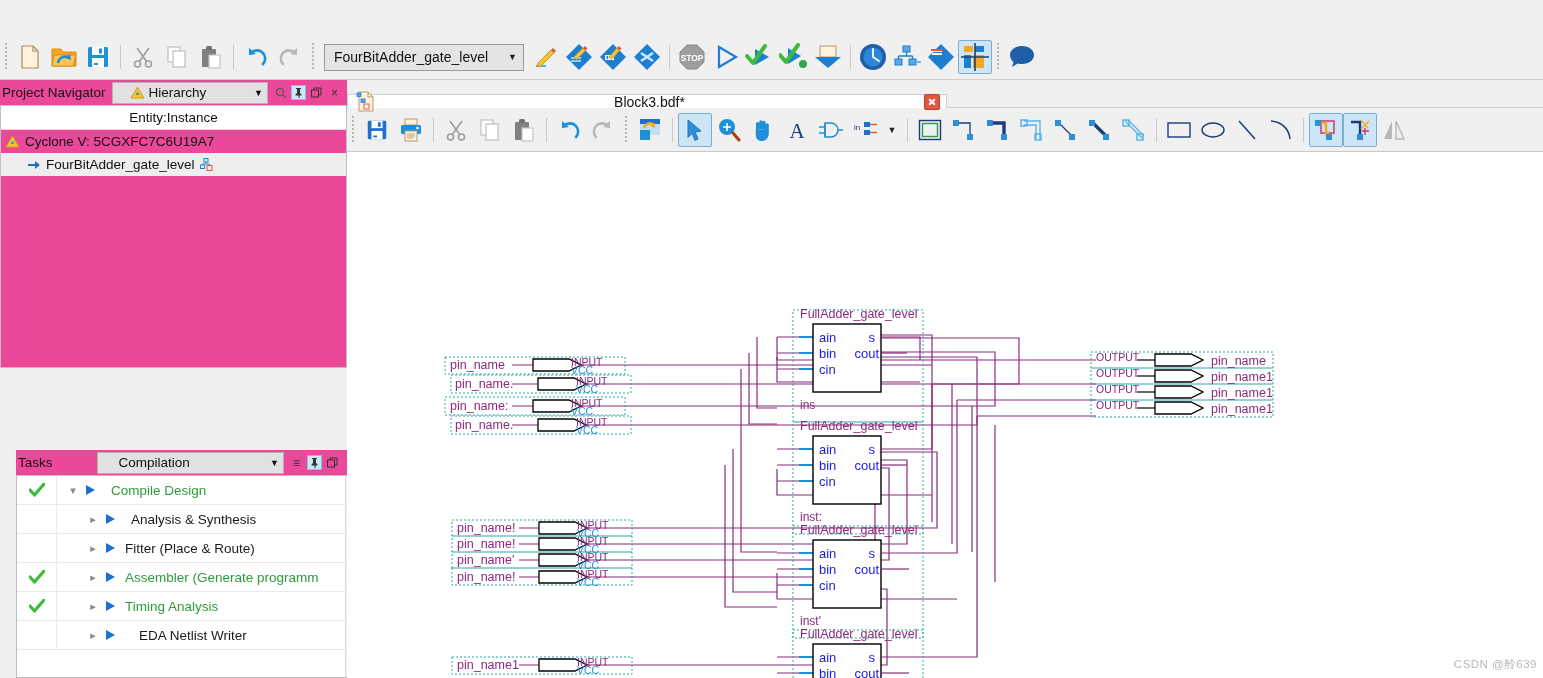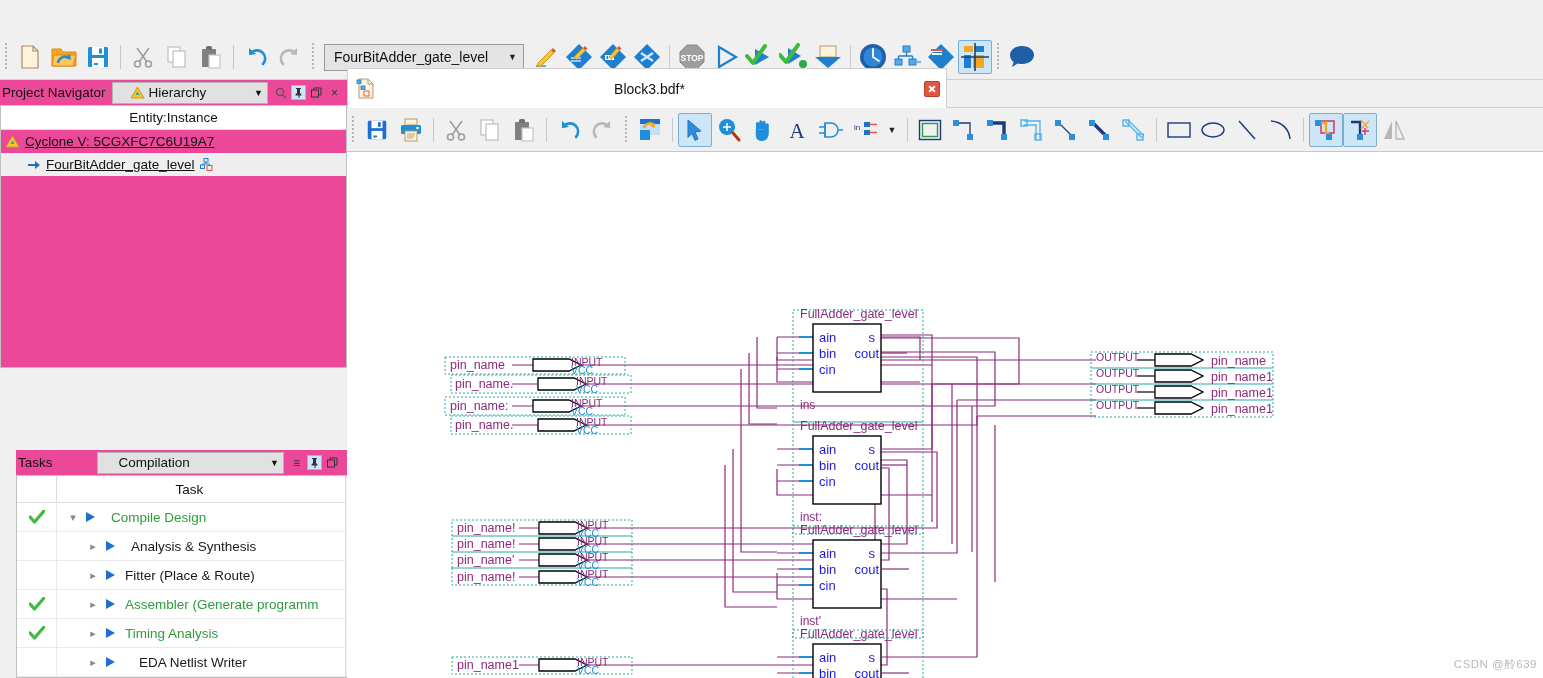--- a/index.html
+++ b/index.html
@@ -72,21 +72,21 @@
   .panel-combo .caret { font-size: 9px; }
   .hdr-icons { display: flex; align-items: center; gap: 3px; padding: 0 5px; }
   .hdr-icon { width: 15px; height: 15px; display: flex; align-items: center; justify-content: center; font-size: 12px; color: #333; }
   .hdr-icon.pinned { background: #cde6f7; border: 1px solid #8fbcdd; }
 
   .navbody { background: #ec4899; border: 1px solid #c0c0c0; border-top: none; position: relative; }
   .col-head {
     height: 24px; display: flex; align-items: center; justify-content: center;
     font-size: 13.5px; color: #111; border-bottom: 1px solid #dcdcdc; background: #fff;
   }
-  .tree-row { height: 23px; display: flex; align-items: center; font-size: 13.5px; color: #111; padding-left: 4px; text-decoration: underline; }
+  .tree-row { height: 23px; display: flex; align-items: center; font-size: 13.5px; color: #111; padding-left: 4px; }
   .tree-row.child { padding-left: 26px; background: #eeeeee; }
   .tri-warn { width: 15px; height: 13px; margin-right: 5px; flex: 0 0 auto; }
   .entity-arrow { width: 14px; height: 14px; margin-right: 5px; flex: 0 0 auto; }
 
   
   .tasks-wrap { position: absolute; left: 16px; top: 370px; width: 347px; height: 228px; }
   .tasks-body { background: #fff; border: 1px solid #c0c0c0; border-top: none; height: 202px; position: relative; overflow: hidden; }
   .task-head {
     height: 27px; display: flex; align-items: center; border-bottom: 1px solid #dcdcdc;
     font-size: 13.5px; color: #111;
@@ -107,21 +107,21 @@
   .vscroll .up {
     height: 17px; background: #f0f0f0; display: flex; align-items: center; justify-content: center;
     font-size: 9px; color: #333;
   }
   .vscroll .thumb { position: absolute; top: 17px; left: 1px; right: 1px; height: 128px; background: #cdcdcd; }
 
   
   .editor { position: absolute; left: 347px; top: 80px; width: 1196px; height: 598px; background: #f0f0f0; }
   .tabstrip { height: 28px; display: flex; align-items: flex-end; background: #f0f0f0; position: relative; }
   .doctab {
-    height: 40px; display: flex; align-items: center; background: #ffffff;
+    height: 14px; display: flex; align-items: center; background: #ffffff;
     padding: 0 6px 0 8px; gap: 8px; border: 1px solid #cfcfcf; border-bottom: none;
     min-width: 600px;
   }
   .doctab .title { flex: 1 1 auto; text-align: center; font-size: 14px; color: #111; }
   .close-x {
     width: 16px; height: 16px; background: #e2563d; border: 1px solid #bb432e;
     border-radius: 2px; position: relative; flex: 0 0 auto;
   }
   .close-x::before, .close-x::after {
     content: ""; position: absolute; left: 3px; top: 6.5px; width: 8px; height: 2px; background: #fff;
@@ -402,24 +402,20 @@
             <svg width="11" height="11" viewBox="0 0 11 11">
                 <rect x="0.5" y="3" width="7" height="7" fill="none" stroke="#333"></rect>
                 <path d="M3 3V1h7v7H8" fill="none" stroke="#333"></path>
               </svg>
           </div>
           <div class="hdr-icon">×</div>
         </div>
       </div>
 
       <div class="tasks-body">
-        <div class="task-head">
-          <div class="c1"></div>
-          <div class="c2">Task</div>
-        </div>
 
         <div class="task-row">
           <div class="chk">
             <svg width="16" height="14" viewBox="0 0 16 14">
                 <path d="M1 7l4.5 5L15 1" fill="none" stroke="#3dbb3d" stroke-width="3.2" stroke-linecap="round" stroke-linejoin="round"></path>
               </svg>
           </div>
           <div class="tlabel">
             <span class="chev">▾</span>
             <span class="play">

